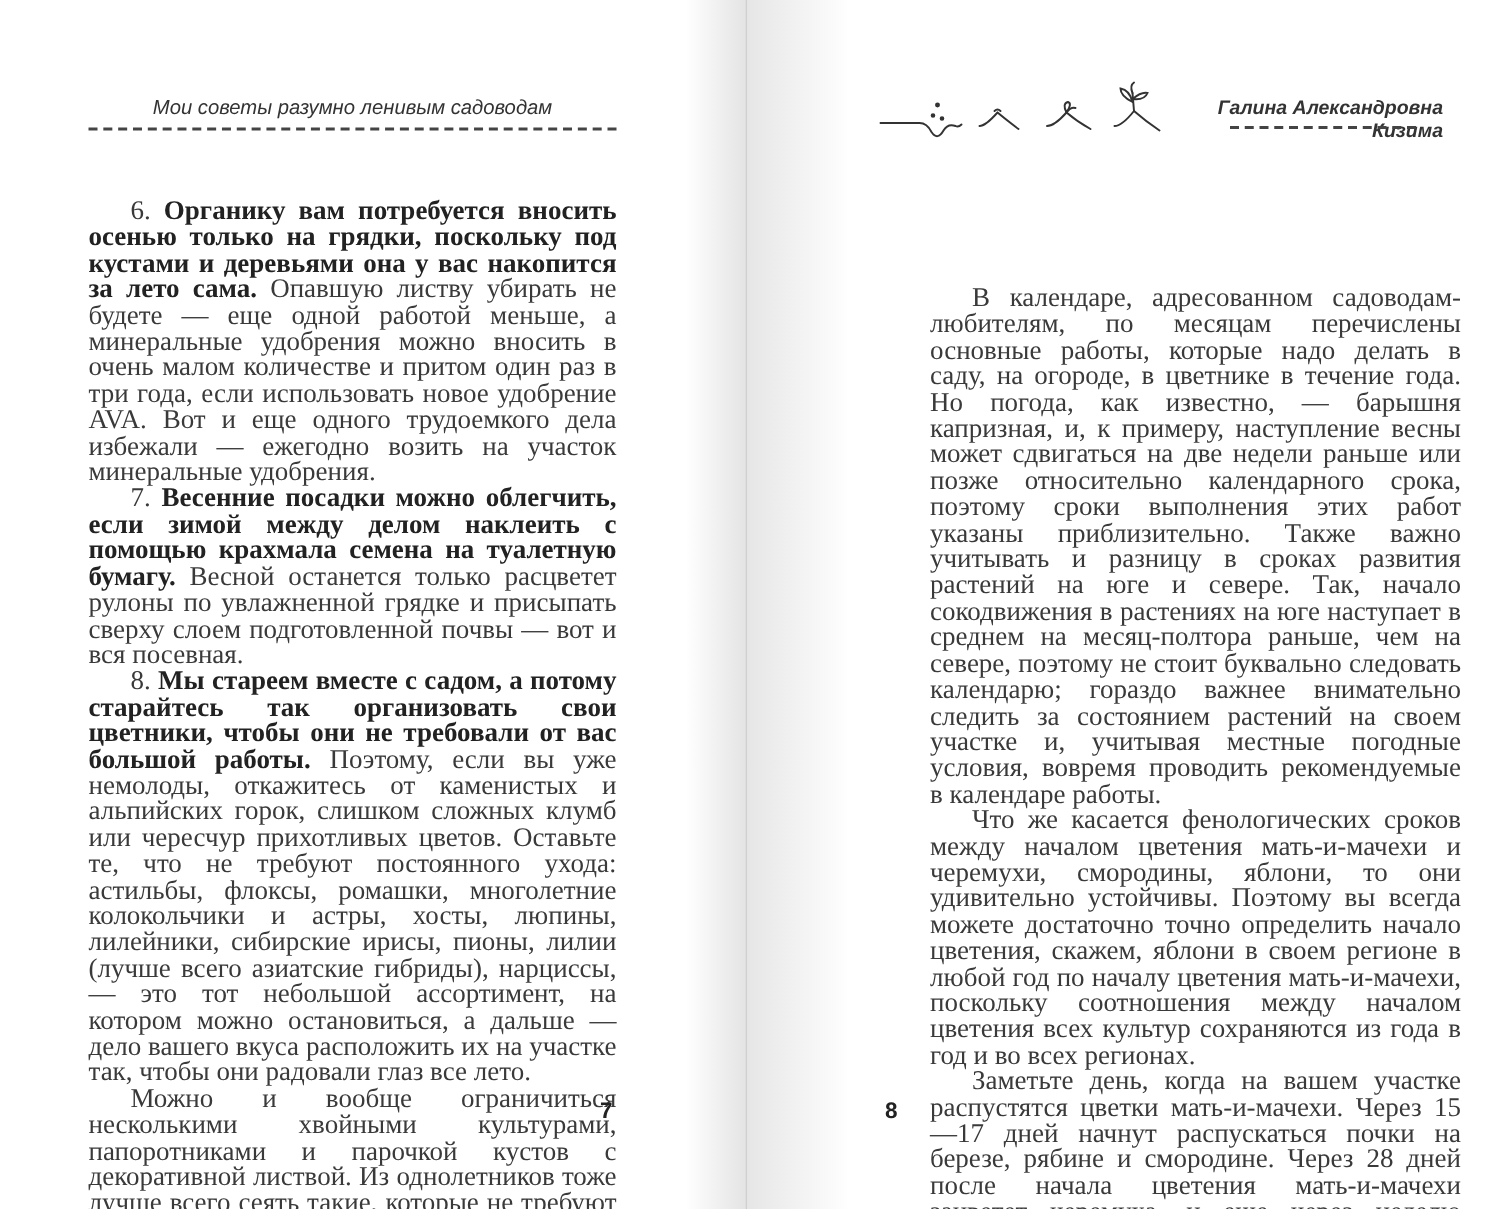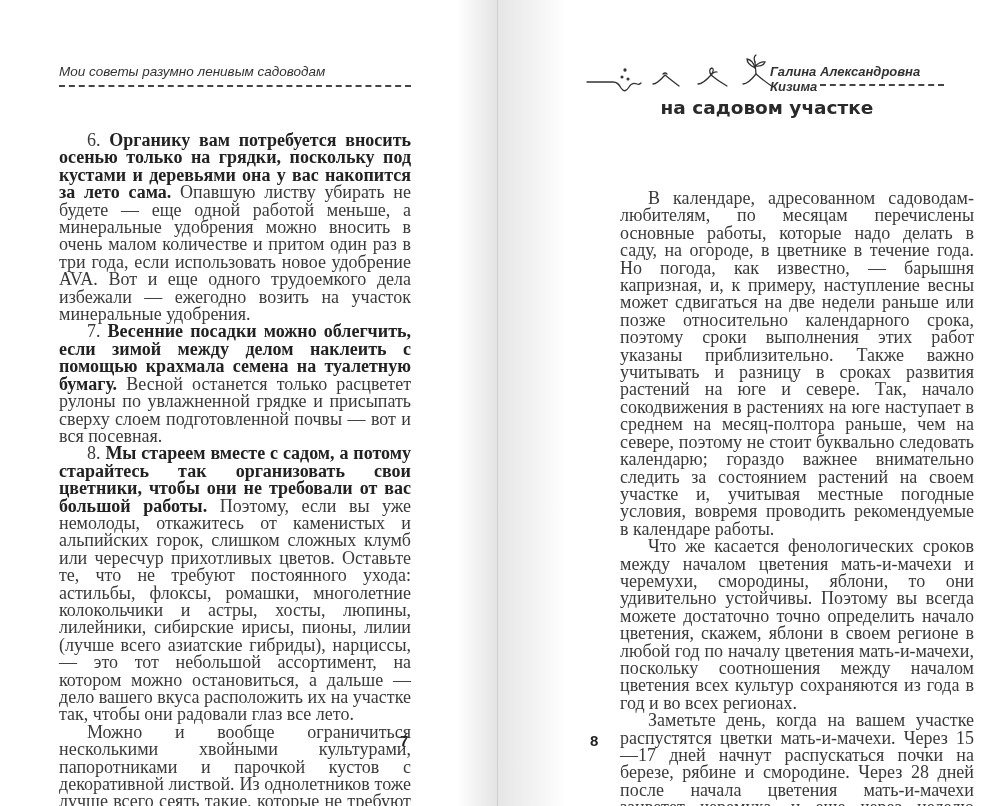--- a/index.html
+++ b/index.html
@@ -25,27 +25,27 @@
   }
   .gutter-line {
     position: absolute; top: 0; left: 497px; width: 1px; height: 806px; background: #cfcfcf;
   }
 
   
   .running-header {
     position: absolute; font-style: italic; font-family: "Liberation Sans", sans-serif;
     font-size: 13.5px; color: #333;
   }
-  .left-header { top: 64px; left: 59px; width: 352px; text-align: left; }
+  .left-header { top: 64px; left: 59px; width: 352px; text-align: center; }
   .header-rule {
     position: absolute; height: 0; border-top: 2px dashed #444;
   }
   .left-rule { top: 85px; left: 59px; width: 352px; }
   .right-rule { top: 84px; left: 820px; width: 124px; }
-  .right-header { top: 64px; left: 770px; width: 174px; font-weight: bold; font-size: 13px; }
+  .right-header { top: 64px; left: 788px; width: 174px; text-align: right; font-weight: bold; font-size: 13px; }
 
   .ornament { position: absolute; top: 54px; left: 585px; width: 240px; height: 40px; }
 
   
   .text-block {
     position: absolute; font-size: 18px; line-height: 17.4px; text-align: justify;
     color: #3a3a3a;
     margin-top: 32px;
   }
   .left-text { top: 100px; left: 59px; width: 352px; }
@@ -103,21 +103,20 @@
     <path d="M171 20 L170 8"></path>
     <path d="M170 14 Q162 10 162 5 Q168 6 170 14"></path>
     <path d="M170 12 Q176 7 180 8 Q178 13 170 12"></path>
     <path d="M170 8 Q168 3 171 1"></path>
   </g>
 </svg>
 <div class="running-header right-header">Галина Александровна Кизима</div>
 <div class="header-rule right-rule"></div>
 
 <div class="chapter-title">
-  <div>на садовом участке</div>
 </div>
 
 <div class="text-block right-text">
   <p>В календаре, адресованном садоводам-любителям, по месяцам перечислены основные работы, которые надо делать в саду, на огороде, в цветнике в течение года. Но погода, как известно, — барышня капризная, и, к примеру, наступление весны может сдвигаться на две недели раньше или позже относительно календарного срока, поэтому сроки выполнения этих работ указаны приблизительно. Также важно учитывать и разницу в сроках развития растений на юге и севере. Так, начало сокодвижения в растениях на юге наступает в среднем на месяц-полтора раньше, чем на севере, поэтому не стоит буквально следовать календарю; гораздо важнее внимательно следить за состоянием растений на своем участке и, учитывая местные погодные условия, вовремя проводить рекомендуемые в календаре работы.</p>
   <p>Что же касается фенологических сроков между началом цветения мать-и-мачехи и черемухи, смородины, яблони, то они удивительно устойчивы. Поэтому вы всегда можете достаточно точно определить начало цветения, скажем, яблони в своем регионе в любой год по началу цветения мать-и-мачехи, поскольку соотношения между началом цветения всех культур сохраняются из года в год и во всех регионах.</p>
   <p>Заметьте день, когда на вашем участке распустятся цветки мать-и-мачехи. Через 15—17 дней начнут распускаться почки на березе, рябине и смородине. Через 28 дней после начала цветения мать-и-мачехи зацветет черемуха, и еще через неделю расцветет крыжовник. Через 5 дней после этого зацветает черная смородина, а за ней через пару дней — вишня и слива. Цветение яблони летних сортов задержится еще на 3 дня, и толь-</p>
 </div>
 
 <div class="page-number pn-right">8</div>
 

